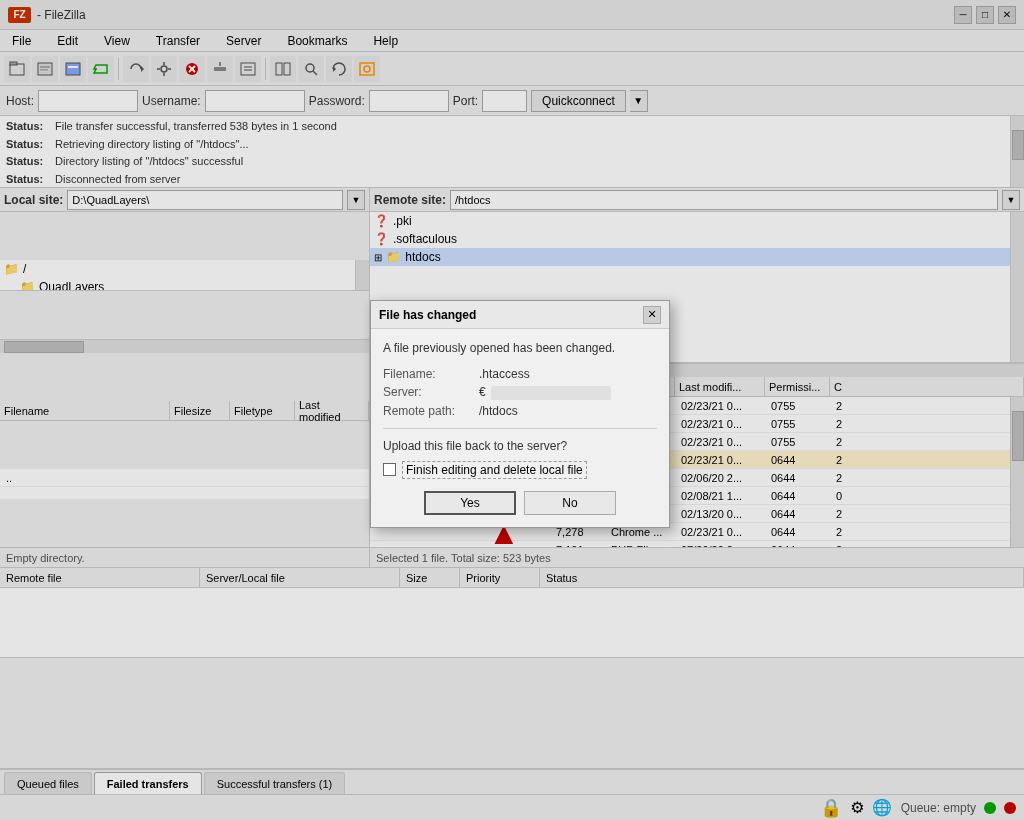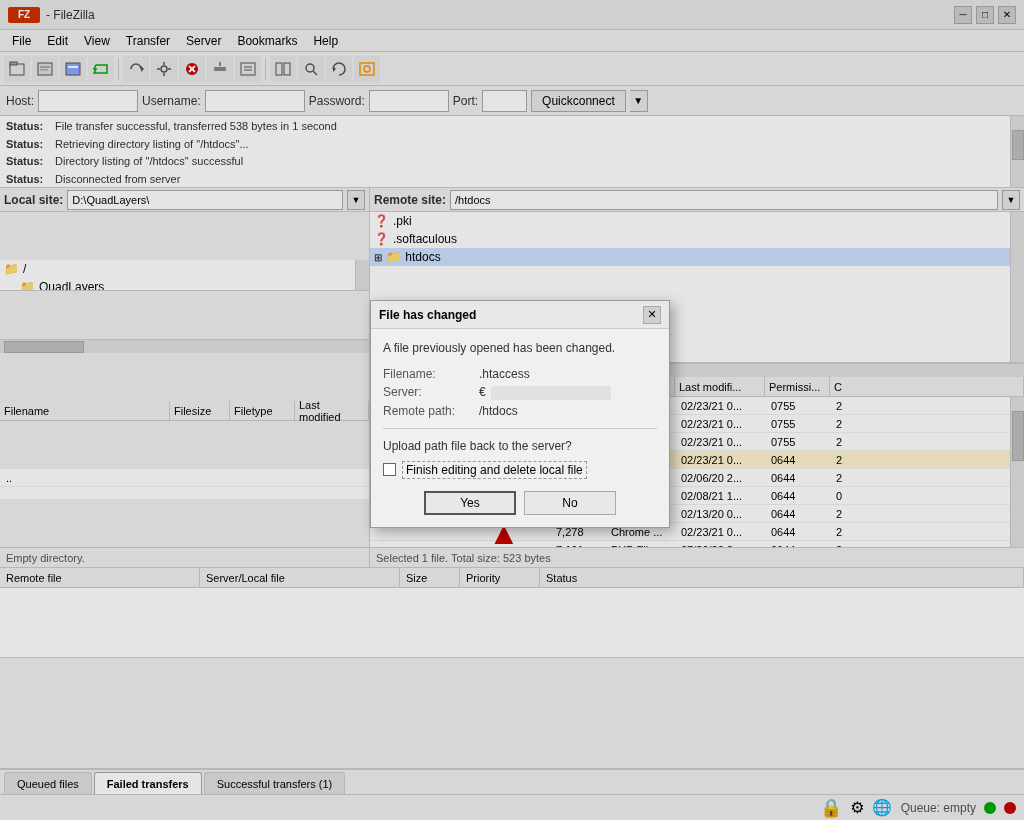--- a/index.html
+++ b/index.html
@@ -22,21 +22,21 @@
       justify-content: space-between;
       padding: 0 8px;
       border-bottom: 1px solid #ccc;
     }
     .title-bar-left {
       display: flex;
       align-items: center;
       gap: 6px;
     }
     .title-bar-icon {
-      width: 32px;
+      width: 23px;
       height: 16px;
       background: #cc3300;
       border-radius: 2px;
       font-size: 10px;
       color: white;
       display: flex;
       align-items: center;
       justify-content: center;
       font-weight: bold;
     }
@@ -61,21 +61,21 @@
     }
 
     
     .menu-bar {
       background: #f0f0f0;
       height: 22px;
       display: flex;
       align-items: center;
       padding: 0 4px;
       border-bottom: 1px solid #ccc;
-      gap: 0;
+      gap: 10px;
     }
     .menu-item {
       padding: 2px 8px;
       cursor: pointer;
       font-size: 12px;
     }
 
     
     .toolbar {
       background: #f0f0f0;
@@ -840,21 +840,21 @@
         <span class="modal-row-value">
           <span>€</span>
           <span style="display:inline-block;width:120px;height:14px;background:#e0e0e0;vertical-align:middle;margin-left:2px;border-radius:2px;"></span>
         </span>
       </div>
       <div class="modal-row">
         <span class="modal-row-label">Remote path:</span>
         <span class="modal-row-value">/htdocs</span>
       </div>
       <div class="modal-divider"></div>
-      <div class="modal-question">Upload path file back to the server?</div>
+      <div class="modal-question">Upload this file back to the server?</div>
       <div class="modal-checkbox-row">
         <div class="modal-checkbox"></div>
         <span class="modal-checkbox-label">Finish editing and delete local file</span>
       </div>
       <div class="modal-buttons">
         <button class="modal-btn default">Yes</button>
         <button class="modal-btn">No</button>
       </div>
     </div>
   </div>

